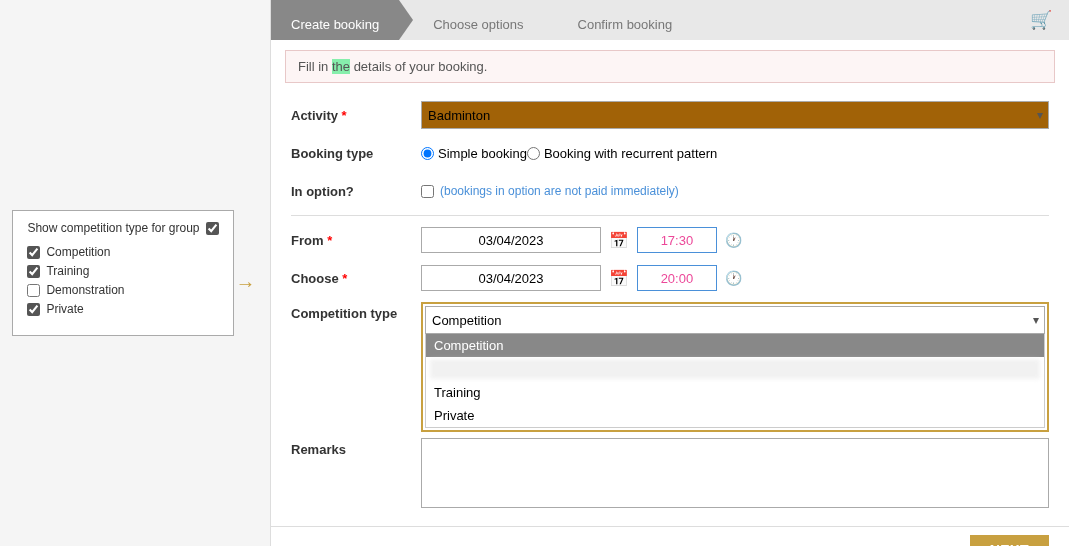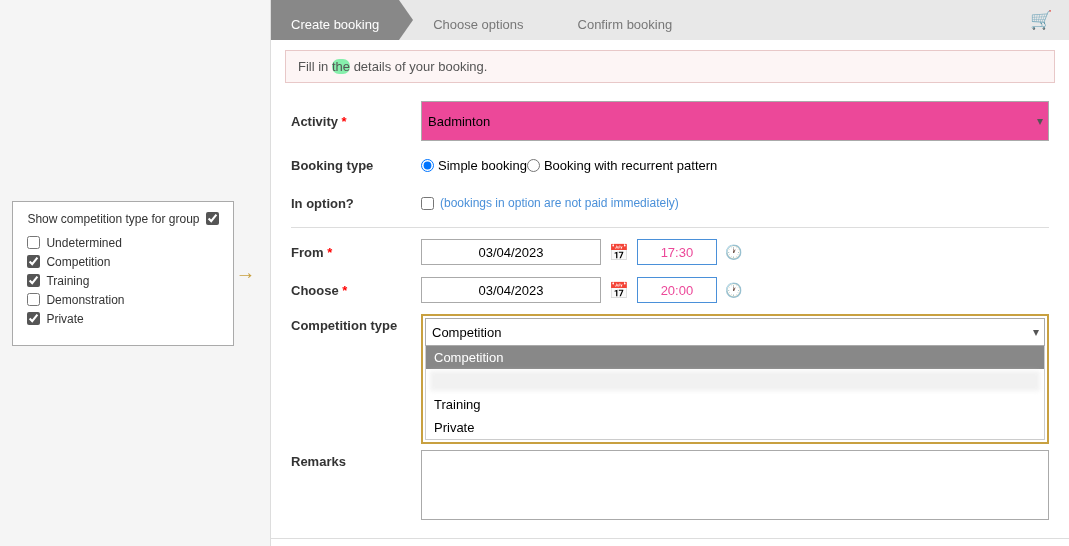--- a/index.html
+++ b/index.html
@@ -201,25 +201,25 @@
       gap: 6px;
     }
 
     .activity-select-wrapper {
       flex: 1;
       position: relative;
     }
 
     .activity-select-wrapper select {
       width: 100%;
-      height: 40px;
+      height: 28px;
       border: 1px solid #aaa;
       padding: 2px 24px 2px 6px;
       font-size: 13px;
-      background: #ec4899;
+      background: #a16207;
       appearance: none;
     }
 
     .activity-select-wrapper::after {
       content: '▾';
       position: absolute;
       right: 6px;
       top: 50%;
       transform: translateY(-50%);
       pointer-events: none;
@@ -349,24 +349,20 @@
 <body>
 
 <div class="left-panel">
   <div style="display:flex; align-items:flex-start;">
     <div class="competition-group-box">
       <div class="competition-group-header">
         <span>Show competition type for group</span>
         <input type="checkbox" checked="" style="">
       </div>
       <div class="checkbox-item">
-        <input type="checkbox" style="">
-        <label>Undetermined</label>
-      </div>
-      <div class="checkbox-item">
         <input type="checkbox" checked="" style="">
         <label>Competition</label>
       </div>
       <div class="checkbox-item">
         <input type="checkbox" checked="" style="">
         <label>Training</label>
       </div>
       <div class="checkbox-item">
         <input type="checkbox" style="">
         <label>Demonstration</label>
@@ -393,21 +389,21 @@
     </div>
     <div class="wizard-step" style="padding-left:34px;">
       <span>Confirm booking</span>
     </div>
     <div class="wizard-cart">
       <span>🛒</span>
     </div>
   </div>
 
   <div class="info-bar">
-    <span>Fill in </span><span style="background:#86efac;border-radius:7px;">the</span><span> details of your booking.</span>
+    <span>Fill in </span><span style="background:#86efac;">the</span><span> details of your booking.</span>
   </div>
 
   <div class="form-area">
 
     <div class="form-row">
       <div class="form-label">
         <span>Activity</span> <span class="required-star">*</span>
       </div>
       <div class="form-control-area activity-select-wrapper">
         <select>

